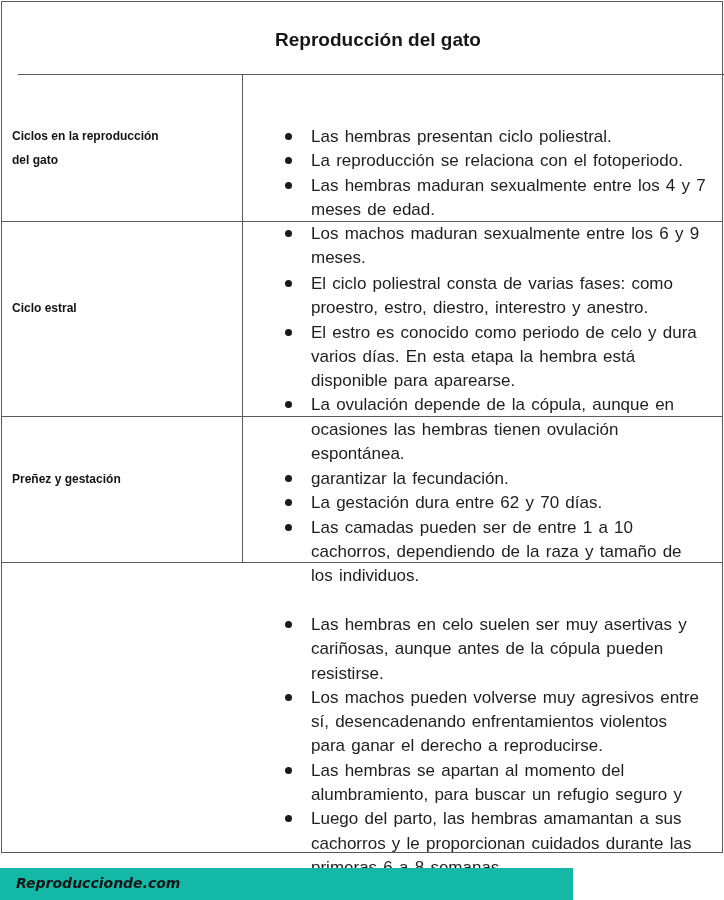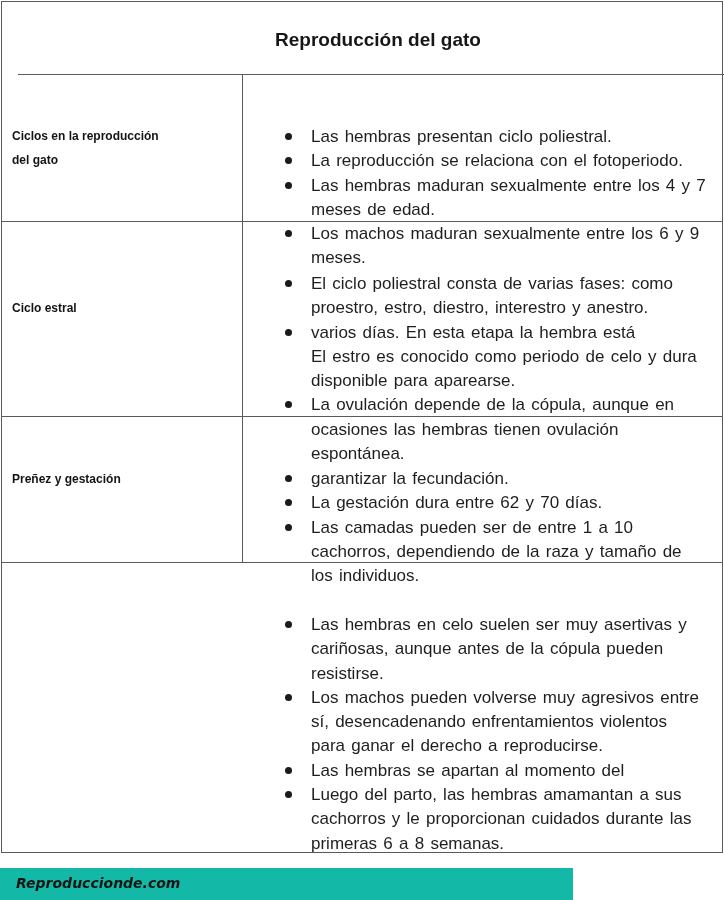--- a/index.html
+++ b/index.html
@@ -90,22 +90,22 @@
       <span class="label-line">Ciclo estral</span>
     </div>
     <div class="content-cell">
       <div class="bullet">
         <span class="bullet-dot"></span>
         <span class="bullet-line">El ciclo poliestral consta de varias fases: como</span>
         <span class="bullet-line">proestro, estro, diestro, interestro y anestro.</span>
       </div>
       <div class="bullet">
         <span class="bullet-dot"></span>
+        <span class="bullet-line">El estro es conocido como periodo de celo y dura</span>
         <span class="bullet-line">varios días. En esta etapa la hembra está</span>
-        <span class="bullet-line">El estro es conocido como periodo de celo y dura</span>
         <span class="bullet-line">disponible para aparearse.</span>
       </div>
       <div class="bullet">
         <span class="bullet-dot"></span>
         <span class="bullet-line">La ovulación depende de la cópula, aunque en</span>
         <span class="bullet-line">ocasiones las hembras tienen ovulación</span>
         <span class="bullet-line">espontánea.</span>
       </div>
     </div>
   </div>
@@ -142,20 +142,21 @@
       </div>
       <div class="bullet">
         <span class="bullet-dot"></span>
         <span class="bullet-line">Los machos pueden volverse muy agresivos entre</span>
         <span class="bullet-line">sí, desencadenando enfrentamientos violentos</span>
         <span class="bullet-line">para ganar el derecho a reproducirse.</span>
       </div>
       <div class="bullet">
         <span class="bullet-dot"></span>
         <span class="bullet-line">Las hembras se apartan al momento del</span>
+        <span class="bullet-line">alumbramiento, para buscar un refugio seguro y</span>
       </div>
       <div class="bullet">
         <span class="bullet-dot"></span>
         <span class="bullet-line">Luego del parto, las hembras amamantan a sus</span>
         <span class="bullet-line">cachorros y le proporcionan cuidados durante las</span>
         <span class="bullet-line">primeras 6 a 8 semanas.</span>
       </div>
     </div>
   </div>
 </div>

